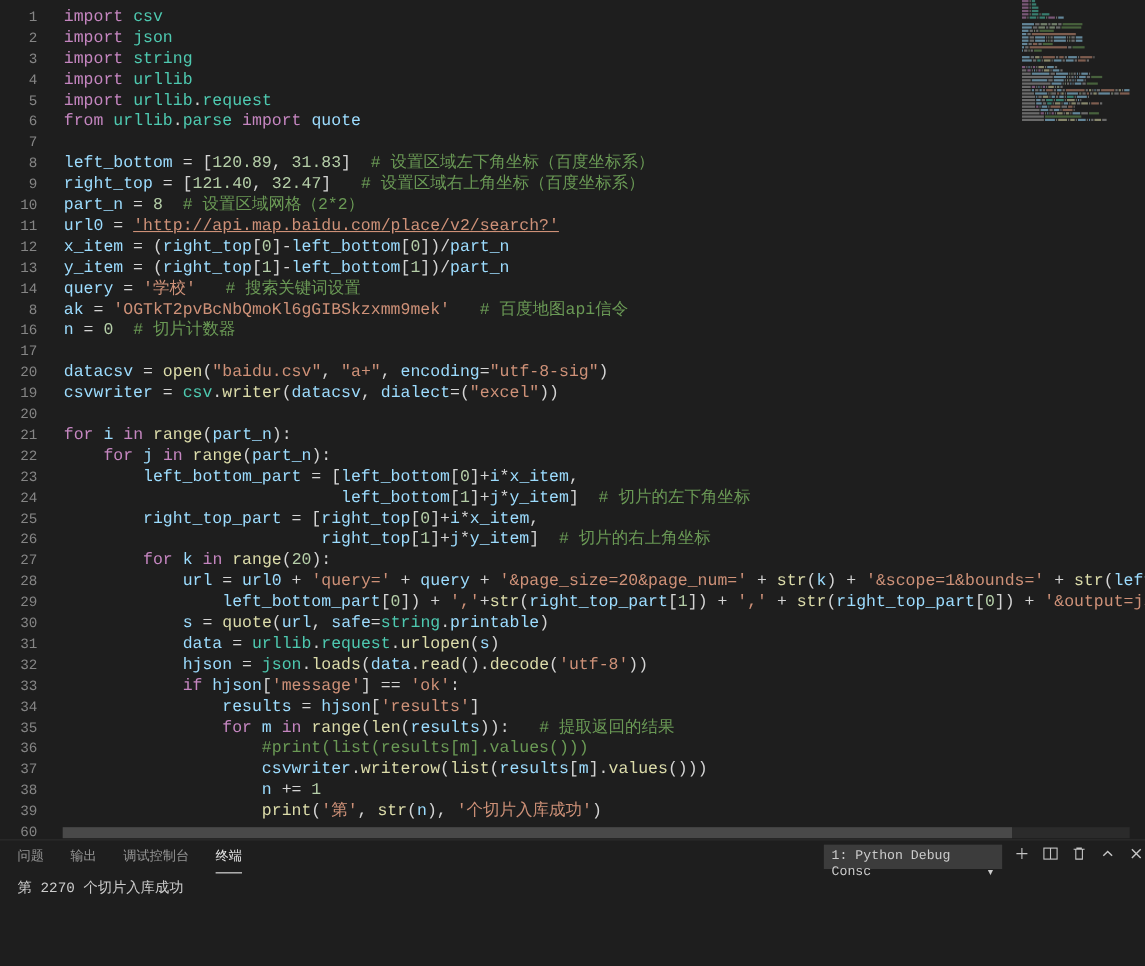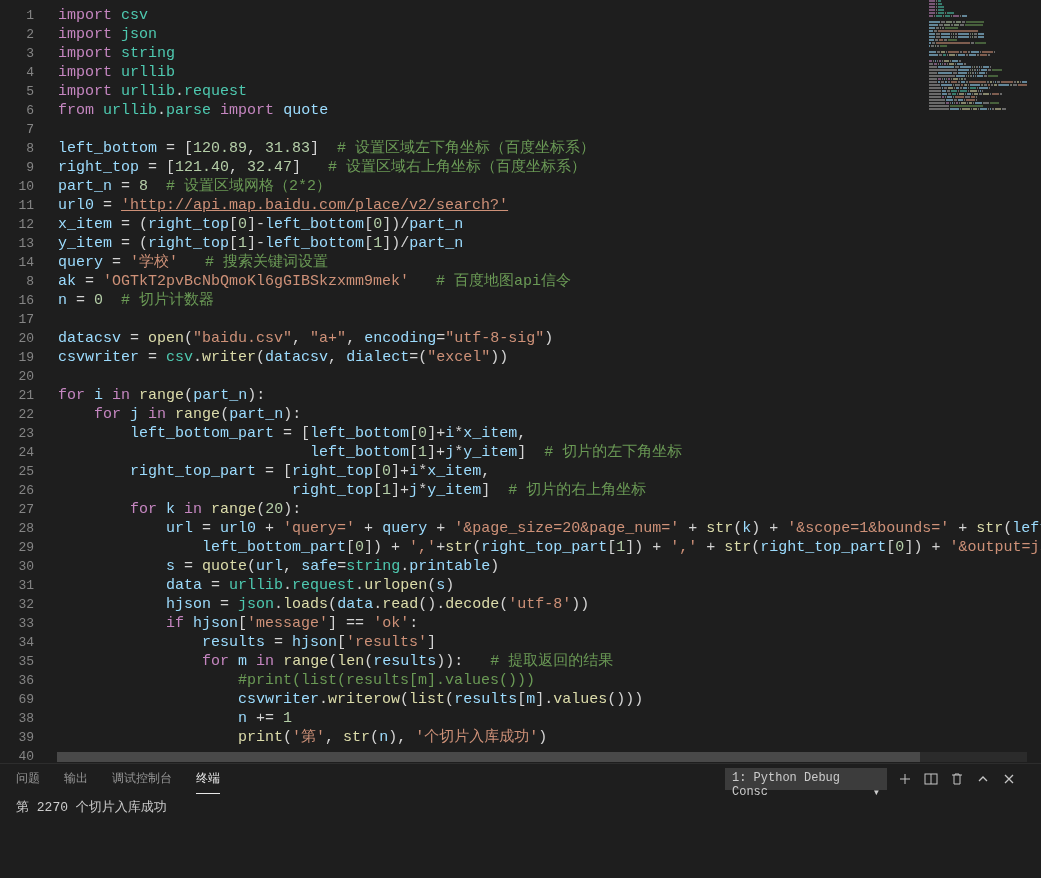--- a/index.html
+++ b/index.html
@@ -19,21 +19,21 @@
 .pun { color:#d4d4d4; }
 .lnk { text-decoration:underline; }
 .minimap { position:absolute; top:0; right:14px; width:98px; height:110px; opacity:.55; overflow:hidden; }
 .mm-line { height:2px; margin-bottom:1px; display:flex; gap:1px; }
 .mm-seg { height:2px; }
 .hscroll { position:absolute; left:57px; right:14px; height:10px; bottom:116px; background:rgba(121,121,121,.15); }
 .hscroll-thumb { height:100%; width:89%; background:rgba(121,121,121,.4); }
 .panel-tabs { display:flex; align-items:center; height:30px; border-top:1px solid #2d2d2d; padding-left:16px; font-size:12px; color:#969696; position:relative; }
 .panel-tabs .tab { margin-right:24px; cursor:pointer; display:inline-block; height:30px; line-height:30px; }
 .panel-tabs .tab.active { color:#e7e7e7; border-bottom:1px solid #e7e7e7; }
-.panel-actions { position:absolute; right:24px; display:flex; align-items:center; gap:10px; }
+.panel-actions { position:absolute; right:0; display:flex; gap:10px; }
 .panel-actions .select { background:#3c3c3c; color:#cccccc; border:1px solid #3c3c3c; font-size:12px; padding:2px 6px; width:162px; height:22px; }
 .panel-actions .select::after { content:"▾"; float:right; }
 .ico { width:16px; height:16px; display:inline-flex; align-items:center; justify-content:center; color:#c5c5c5; cursor:pointer; }
 .term { padding:6px 16px 0 16px; font-size:13px; line-height:18px; color:#cccccc; height:72px; }
 </style>
 </head>
 <body>
 
 <div class="editor">
   <div class="gutter" id="gutter">
@@ -66,24 +66,24 @@
       <div>27</div>
       <div>28</div>
       <div>29</div>
       <div>30</div>
       <div>31</div>
       <div>32</div>
       <div>33</div>
       <div>34</div>
       <div>35</div>
       <div>36</div>
-      <div>69</div>
+      <div>37</div>
       <div>38</div>
       <div>39</div>
-      <div>40</div>
+      <div>60</div>
     </div>
   <div class="code" id="code"><div class="code-line"><span class="kw">import</span><span class="pun"> </span><span class="mod">csv</span></div><div class="code-line"><span class="kw">import</span><span class="pun"> </span><span class="mod">json</span></div><div class="code-line"><span class="kw">import</span><span class="pun"> </span><span class="mod">string</span></div><div class="code-line"><span class="kw">import</span><span class="pun"> </span><span class="mod">urllib</span></div><div class="code-line"><span class="kw">import</span><span class="pun"> </span><span class="mod">urllib</span><span class="pun">.</span><span class="mod">request</span></div><div class="code-line"><span class="kw">from</span><span class="pun"> </span><span class="mod">urllib</span><span class="pun">.</span><span class="mod">parse</span><span class="pun"> </span><span class="kw">import</span><span class="pun"> </span><span class="var">quote</span></div><div class="code-line"></div><div class="code-line"><span class="var">left_bottom</span><span class="pun"> = [</span><span class="num">120.89</span><span class="pun">, </span><span class="num">31.83</span><span class="pun">]  </span><span class="com"># 设置区域左下角坐标（百度坐标系）</span></div><div class="code-line"><span class="var">right_top</span><span class="pun"> = [</span><span class="num">121.40</span><span class="pun">, </span><span class="num">32.47</span><span class="pun">]   </span><span class="com"># 设置区域右上角坐标（百度坐标系）</span></div><div class="code-line"><span class="var">part_n</span><span class="pun"> = </span><span class="num">8</span><span class="pun">  </span><span class="com"># 设置区域网格（2*2）</span></div><div class="code-line"><span class="var">url0</span><span class="pun"> = </span><span class="str lnk">'http://api.map.baidu.com/place/v2/search?'</span></div><div class="code-line"><span class="var">x_item</span><span class="pun"> = (</span><span class="var">right_top</span><span class="pun">[</span><span class="num">0</span><span class="pun">]-</span><span class="var">left_bottom</span><span class="pun">[</span><span class="num">0</span><span class="pun">])/</span><span class="var">part_n</span></div><div class="code-line"><span class="var">y_item</span><span class="pun"> = (</span><span class="var">right_top</span><span class="pun">[</span><span class="num">1</span><span class="pun">]-</span><span class="var">left_bottom</span><span class="pun">[</span><span class="num">1</span><span class="pun">])/</span><span class="var">part_n</span></div><div class="code-line"><span class="var">query</span><span class="pun"> = </span><span class="str">'学校'</span><span class="pun">   </span><span class="com"># 搜索关键词设置</span></div><div class="code-line"><span class="var">ak</span><span class="pun"> = </span><span class="str">'OGTkT2pvBcNbQmoKl6gGIBSkzxmm9mek'</span><span class="pun">   </span><span class="com"># 百度地图api信令</span></div><div class="code-line"><span class="var">n</span><span class="pun"> = </span><span class="num">0</span><span class="pun">  </span><span class="com"># 切片计数器</span></div><div class="code-line"></div><div class="code-line"><span class="var">datacsv</span><span class="pun"> = </span><span class="fn">open</span><span class="pun">(</span><span class="str">"baidu.csv"</span><span class="pun">, </span><span class="str">"a+"</span><span class="pun">, </span><span class="var">encoding</span><span class="pun">=</span><span class="str">"utf-8-sig"</span><span class="pun">)</span></div><div class="code-line"><span class="var">csvwriter</span><span class="pun"> = </span><span class="mod">csv</span><span class="pun">.</span><span class="fn">writer</span><span class="pun">(</span><span class="var">datacsv</span><span class="pun">, </span><span class="var">dialect</span><span class="pun">=(</span><span class="str">"excel"</span><span class="pun">))</span></div><div class="code-line"></div><div class="code-line"><span class="kw">for</span><span class="pun"> </span><span class="var">i</span><span class="pun"> </span><span class="kw">in</span><span class="pun"> </span><span class="fn">range</span><span class="pun">(</span><span class="var">part_n</span><span class="pun">):</span></div><div class="code-line"><span class="pun">    </span><span class="kw">for</span><span class="pun"> </span><span class="var">j</span><span class="pun"> </span><span class="kw">in</span><span class="pun"> </span><span class="fn">range</span><span class="pun">(</span><span class="var">part_n</span><span class="pun">):</span></div><div class="code-line"><span class="pun">        </span><span class="var">left_bottom_part</span><span class="pun"> = [</span><span class="var">left_bottom</span><span class="pun">[</span><span class="num">0</span><span class="pun">]+</span><span class="var">i</span><span class="pun">*</span><span class="var">x_item</span><span class="pun">,</span></div><div class="code-line"><span class="pun">                            </span><span class="var">left_bottom</span><span class="pun">[</span><span class="num">1</span><span class="pun">]+</span><span class="var">j</span><span class="pun">*</span><span class="var">y_item</span><span class="pun">]  </span><span class="com"># 切片的左下角坐标</span></div><div class="code-line"><span class="pun">        </span><span class="var">right_top_part</span><span class="pun"> = [</span><span class="var">right_top</span><span class="pun">[</span><span class="num">0</span><span class="pun">]+</span><span class="var">i</span><span class="pun">*</span><span class="var">x_item</span><span class="pun">,</span></div><div class="code-line"><span class="pun">                          </span><span class="var">right_top</span><span class="pun">[</span><span class="num">1</span><span class="pun">]+</span><span class="var">j</span><span class="pun">*</span><span class="var">y_item</span><span class="pun">]  </span><span class="com"># 切片的右上角坐标</span></div><div class="code-line"><span class="pun">        </span><span class="kw">for</span><span class="pun"> </span><span class="var">k</span><span class="pun"> </span><span class="kw">in</span><span class="pun"> </span><span class="fn">range</span><span class="pun">(</span><span class="num">20</span><span class="pun">):</span></div><div class="code-line"><span class="pun">            </span><span class="var">url</span><span class="pun"> = </span><span class="var">url0</span><span class="pun"> + </span><span class="str">'query='</span><span class="pun"> + </span><span class="var">query</span><span class="pun"> + </span><span class="str">'&amp;page_size=20&amp;page_num='</span><span class="pun"> + </span><span class="fn">str</span><span class="pun">(</span><span class="var">k</span><span class="pun">) + </span><span class="str">'&amp;scope=1&amp;bounds='</span><span class="pun"> + </span><span class="fn">str</span><span class="pun">(</span><span class="var">left_bo</span></div><div class="code-line"><span class="pun">                </span><span class="var">left_bottom_part</span><span class="pun">[</span><span class="num">0</span><span class="pun">]) + </span><span class="str">','</span><span class="pun">+</span><span class="fn">str</span><span class="pun">(</span><span class="var">right_top_part</span><span class="pun">[</span><span class="num">1</span><span class="pun">]) + </span><span class="str">','</span><span class="pun"> + </span><span class="fn">str</span><span class="pun">(</span><span class="var">right_top_part</span><span class="pun">[</span><span class="num">0</span><span class="pun">]) + </span><span class="str">'&amp;output=json&amp;</span></div><div class="code-line"><span class="pun">            </span><span class="var">s</span><span class="pun"> = </span><span class="fn">quote</span><span class="pun">(</span><span class="var">url</span><span class="pun">, </span><span class="var">safe</span><span class="pun">=</span><span class="mod">string</span><span class="pun">.</span><span class="var">printable</span><span class="pun">)</span></div><div class="code-line"><span class="pun">            </span><span class="var">data</span><span class="pun"> = </span><span class="mod">urllib</span><span class="pun">.</span><span class="mod">request</span><span class="pun">.</span><span class="fn">urlopen</span><span class="pun">(</span><span class="var">s</span><span class="pun">)</span></div><div class="code-line"><span class="pun">            </span><span class="var">hjson</span><span class="pun"> = </span><span class="mod">json</span><span class="pun">.</span><span class="fn">loads</span><span class="pun">(</span><span class="var">data</span><span class="pun">.</span><span class="fn">read</span><span class="pun">().</span><span class="fn">decode</span><span class="pun">(</span><span class="str">'utf-8'</span><span class="pun">))</span></div><div class="code-line"><span class="pun">            </span><span class="kw">if</span><span class="pun"> </span><span class="var">hjson</span><span class="pun">[</span><span class="str">'message'</span><span class="pun">] == </span><span class="str">'ok'</span><span class="pun">:</span></div><div class="code-line"><span class="pun">                </span><span class="var">results</span><span class="pun"> = </span><span class="var">hjson</span><span class="pun">[</span><span class="str">'results'</span><span class="pun">]</span></div><div class="code-line"><span class="pun">                </span><span class="kw">for</span><span class="pun"> </span><span class="var">m</span><span class="pun"> </span><span class="kw">in</span><span class="pun"> </span><span class="fn">range</span><span class="pun">(</span><span class="fn">len</span><span class="pun">(</span><span class="var">results</span><span class="pun">)):   </span><span class="com"># 提取返回的结果</span></div><div class="code-line"><span class="pun">                    </span><span class="com">#print(list(results[m].values()))</span></div><div class="code-line"><span class="pun">                    </span><span class="var">csvwriter</span><span class="pun">.</span><span class="fn">writerow</span><span class="pun">(</span><span class="fn">list</span><span class="pun">(</span><span class="var">results</span><span class="pun">[</span><span class="var">m</span><span class="pun">].</span><span class="fn">values</span><span class="pun">()))</span></div><div class="code-line"><span class="pun">                    </span><span class="var">n</span><span class="pun"> += </span><span class="num">1</span></div><div class="code-line"><span class="pun">                    </span><span class="fn">print</span><span class="pun">(</span><span class="str">'第'</span><span class="pun">, </span><span class="fn">str</span><span class="pun">(</span><span class="var">n</span><span class="pun">), </span><span class="str">'个切片入库成功'</span><span class="pun">)</span></div><div class="code-line"></div></div>
 </div>
 
 <div class="minimap" id="minimap">
     <div class="mm-line">
       <div class="mm-seg" style="background: rgb(197, 134, 192); width: 6px;"></div>
       <div class="mm-seg" style="background: rgb(169, 169, 169); width: 1px;"></div>
       <div class="mm-seg" style="background: rgb(78, 201, 176); width: 3px;"></div>
     </div>

